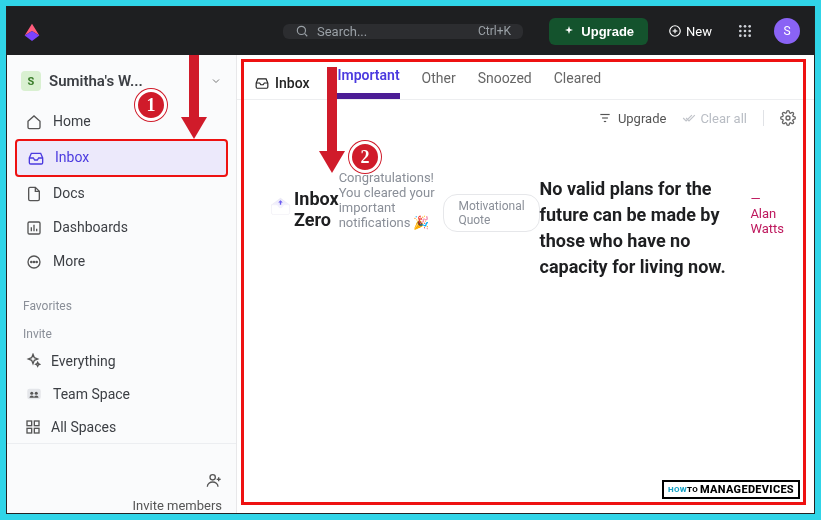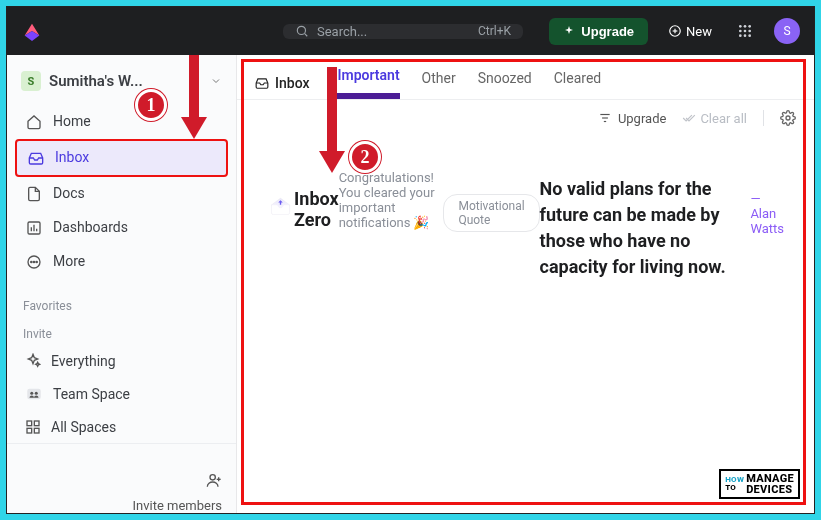--- a/index.html
+++ b/index.html
@@ -44,26 +44,26 @@
   .toprow .clear { color:#b9bdc4; display:flex; align-items:center; gap:4px; }
   .toprow .filter { display:flex; align-items:center; gap:6px; }
   .gear { width:16px; height:16px; color:#666; }
   .vsep { width:1px; height:16px; background:#e0e2e6; }
   .empty { display:flex; flex-direction:row; align-items:center; padding:10px 30px 0; text-align:left; }
   .tray { width:90px; height:70px; margin-bottom:14px; }
   .izero { font-size:18px; font-weight:700; color:#1e1f21; margin-bottom:8px; }
   .congrats { font-size:13px; color:#8a8f98; margin-bottom:26px; }
   .mq-chip { font-size:12px; color:#8a8f98; border:1px solid #e6e7ea; border-radius:14px; padding:4px 14px; background:#fff; }
   .quote { font-size:18px; font-weight:700; color:#1e1f21; margin-top:30px; line-height:1.45; max-width:480px; }
-  .author { font-size:13px; color:#8b5cf6; }
+  .author { font-size:13px; color:#be185d; }
   
   .ann-circle { position:absolute; width:32px; height:32px; background:#d01b2a; border:3px solid #fff; border-radius:50%; color:#fff; font-weight:700; display:flex; align-items:center; justify-content:center; font-size:18px; font-family:Georgia, serif; box-shadow:0 0 0 1px #d01b2a; z-index:50; }
   .ann-arrow { position:absolute; z-index:49; }
   .watermark { position:absolute; right:14px; bottom:14px; border:2px solid #000; background:#fff; padding:2px 4px; font-size:10px; font-weight:800; line-height:1; display:flex; gap:2px; align-items:center; z-index:60; }
-  .watermark .col { display:flex; flex-direction:column; font-size:8px; font-weight:800; letter-spacing:0.3px; }
+  .watermark .col { display:flex; flex-direction:row; font-size:8px; font-weight:800; letter-spacing:0.3px; }
   .watermark .big { font-size:11px;justify-content:flex-end; }
   svg { display:block; }
 </style>
 </head>
 <body>
 
 <div class="frame">
 
   <div class="header">
     <div class="logo">

